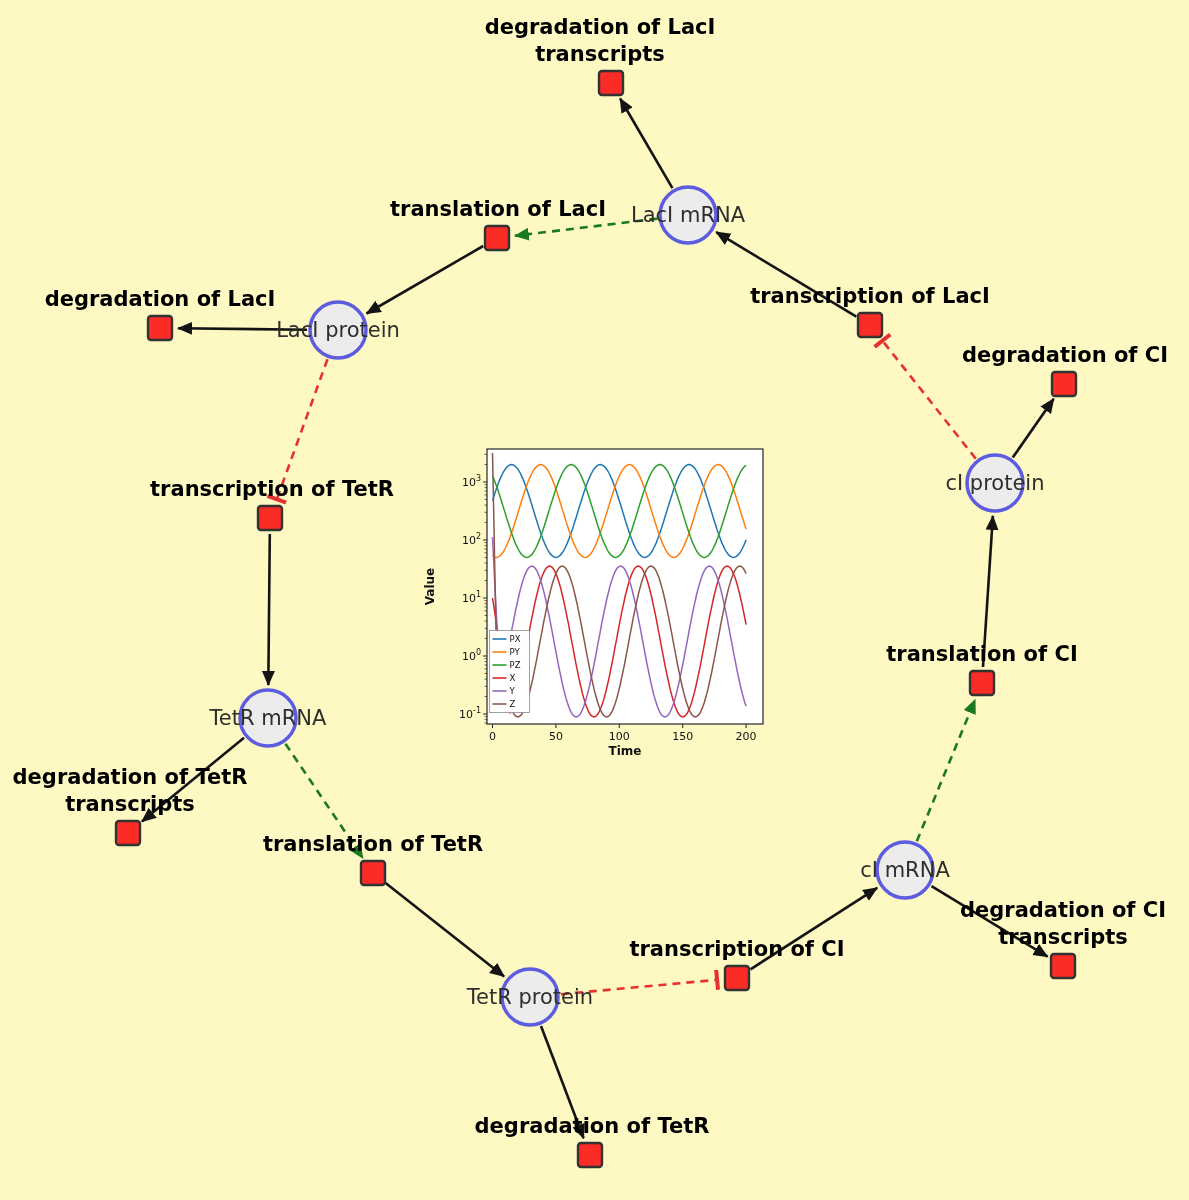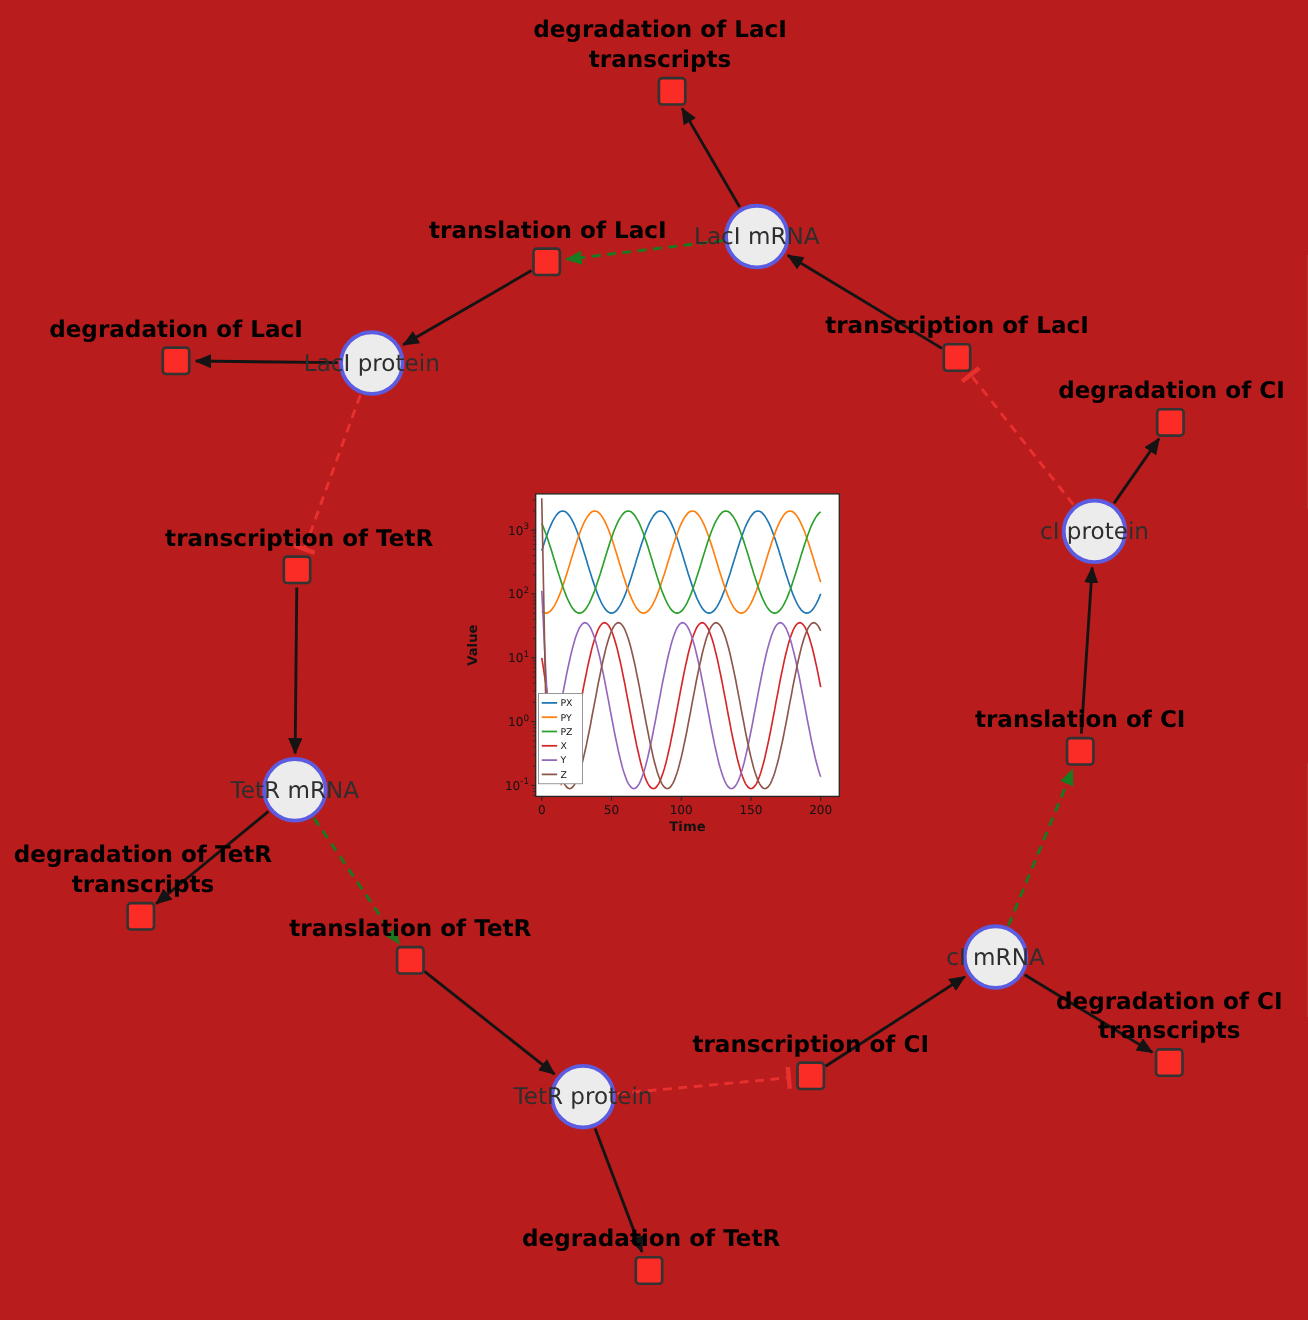--- a/index.html
+++ b/index.html
@@ -1,16 +1,16 @@
 <!DOCTYPE html>
 <html><head>
 <meta charset="utf-8">
 <style>
   html,body{margin:0;padding:0;background:#ffffff;}
-  .figure{position:relative;width:1189px;height:1200px;background:#b91c1c;font-family:"DejaVu Sans",sans-serif;overflow:hidden;}
+  .figure{position:relative;width:1189px;height:1200px;background:#fef9c3;font-family:"DejaVu Sans",sans-serif;overflow:hidden;}
   svg{display:block;}
   svg text{font-family:"DejaVu Sans",sans-serif;}
 </style>
 </head>
 <body>
 
 <div class="figure">
   <svg id="scene" width="1189" height="1200" viewBox="0 0 1189 1200">
       <defs>
         <marker id="arrowK" markerUnits="userSpaceOnUse" markerWidth="16" markerHeight="14" refX="14" refY="6.5" orient="auto">

